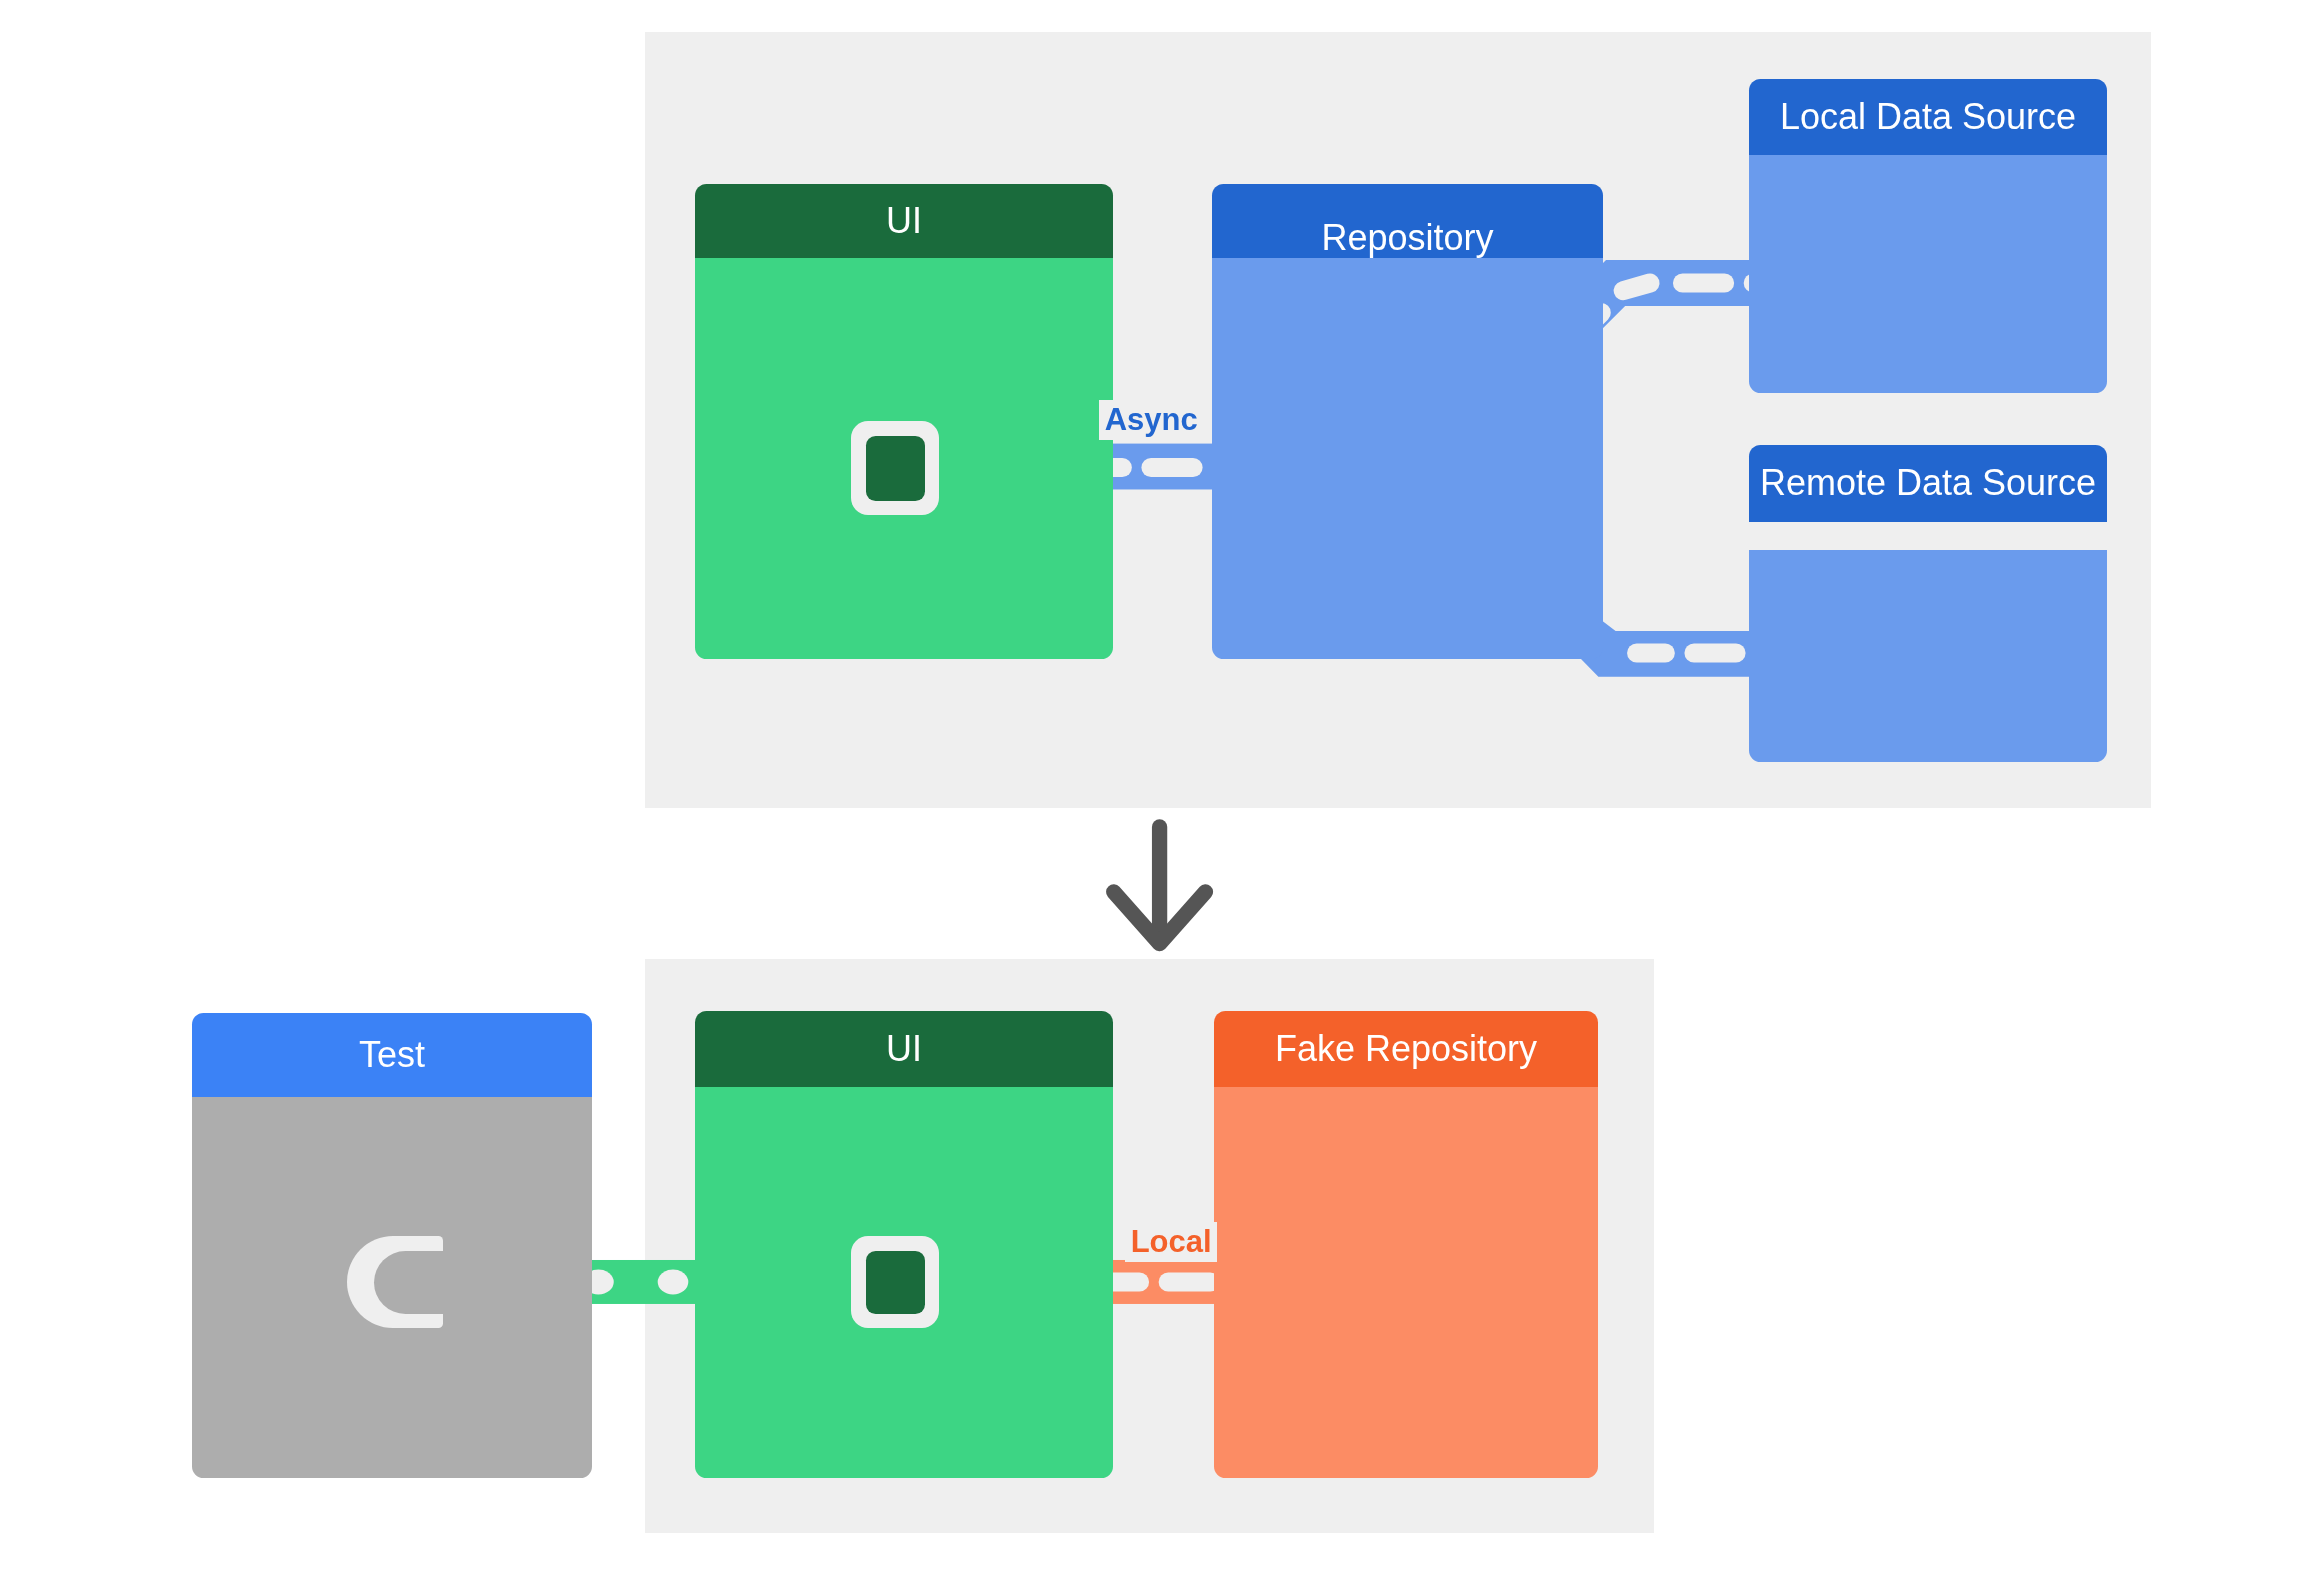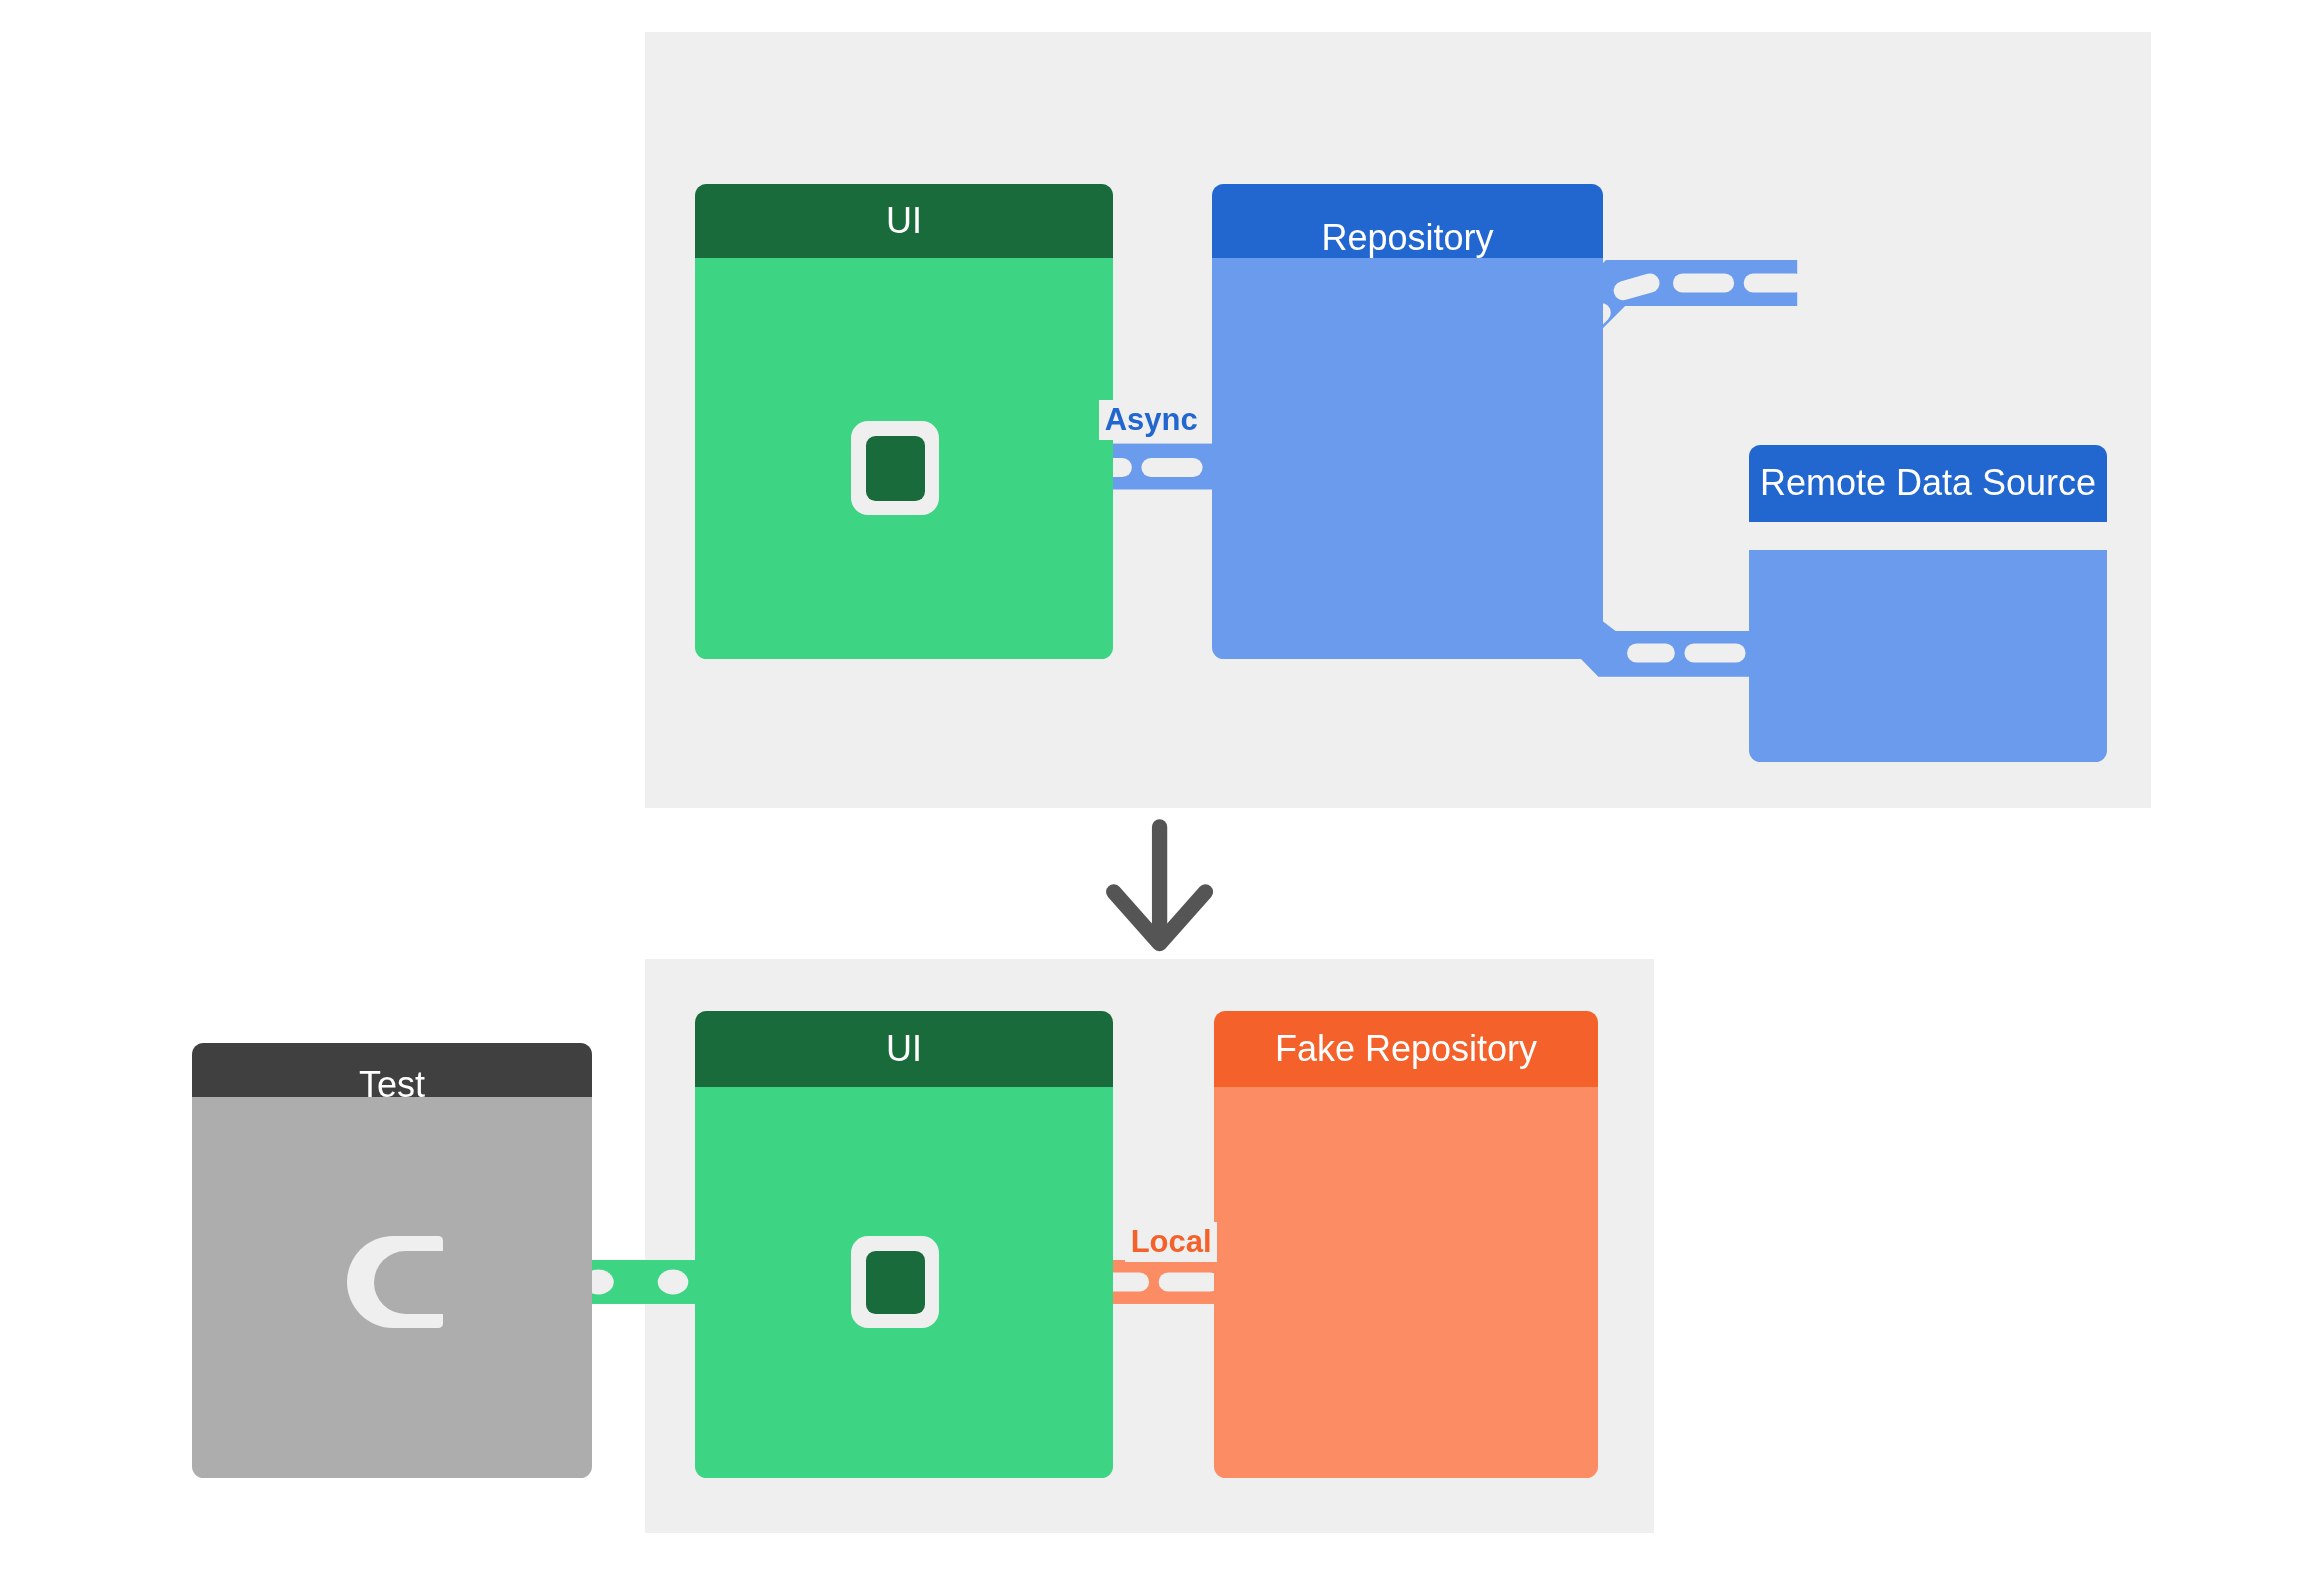--- a/index.html
+++ b/index.html
@@ -111,20 +111,26 @@
     <i style="width:59px;height:65px;background:#1a6b3c;"></i>
   </div>
 
   <div class="card" style="left:1212px;top:184px;width:391px;height:475px;">
     <div class="hdr" style="height:74px;background:#2266cf;align-items:flex-end;">
       <span>Repository</span>
     </div>
     <div class="body" style="top:74px;height:401px;background:#6a9bed;"></div>
   </div>
 
+  <div class="card" style="left:1749px;top:79px;width:358px;height:314px;">
+    <div class="hdr" style="height:76px;background:#2266cf;">
+      <span>Local Data Source</span>
+    </div>
+    <div class="body" style="top:76px;height:238px;background:#6a9bed;"></div>
+  </div>
 
   <div class="card" style="left:1749px;top:445px;width:358px;height:317px;">
     <div class="hdr" style="height:77px;background:#2266cf;">
       <span>Remote Data Source</span>
     </div>
     <div class="body" style="top:105px;height:212px;background:#6a9bed;"></div>
   </div>
 
   <div class="lbl" style="left:1099px;top:400px;color:#2266cf;">Async</div>
 
@@ -163,21 +169,21 @@
 
     <g stroke="#efefef" stroke-width="20" stroke-linecap="round" stroke-linejoin="round" fill="none">
       <line x1="1308" y1="1341" x2="1400" y2="1341"></line>
       <polyline points="1350,1295 1306,1341 1350,1387"></polyline>
     </g>
 
     <circle cx="1488" cy="1338" r="85" fill="none" stroke="#efefef" stroke-width="22" stroke-linecap="round" stroke-dasharray="46 45"></circle>
   </svg>
 
   <div class="card" style="left:192px;top:1013px;width:400px;height:466px;">
-    <div class="hdr" style="height:84px;background:#404040;margin-top:30px;">
+    <div class="hdr" style="height:84px;background:#3b82f6;">
       <span>Test</span>
     </div>
     <div class="body" style="top:84px;height:381px;background:#adadad;"></div>
   </div>
 
   <div class="plug-socket" style="left:347px;top:1236px;width:96px;height:92px;">
     <i style="width:69px;height:63px;background:#adadad;margin-right:0;"></i>
   </div>
 
   <div class="card" style="left:695px;top:1011px;width:418px;height:467px;">

